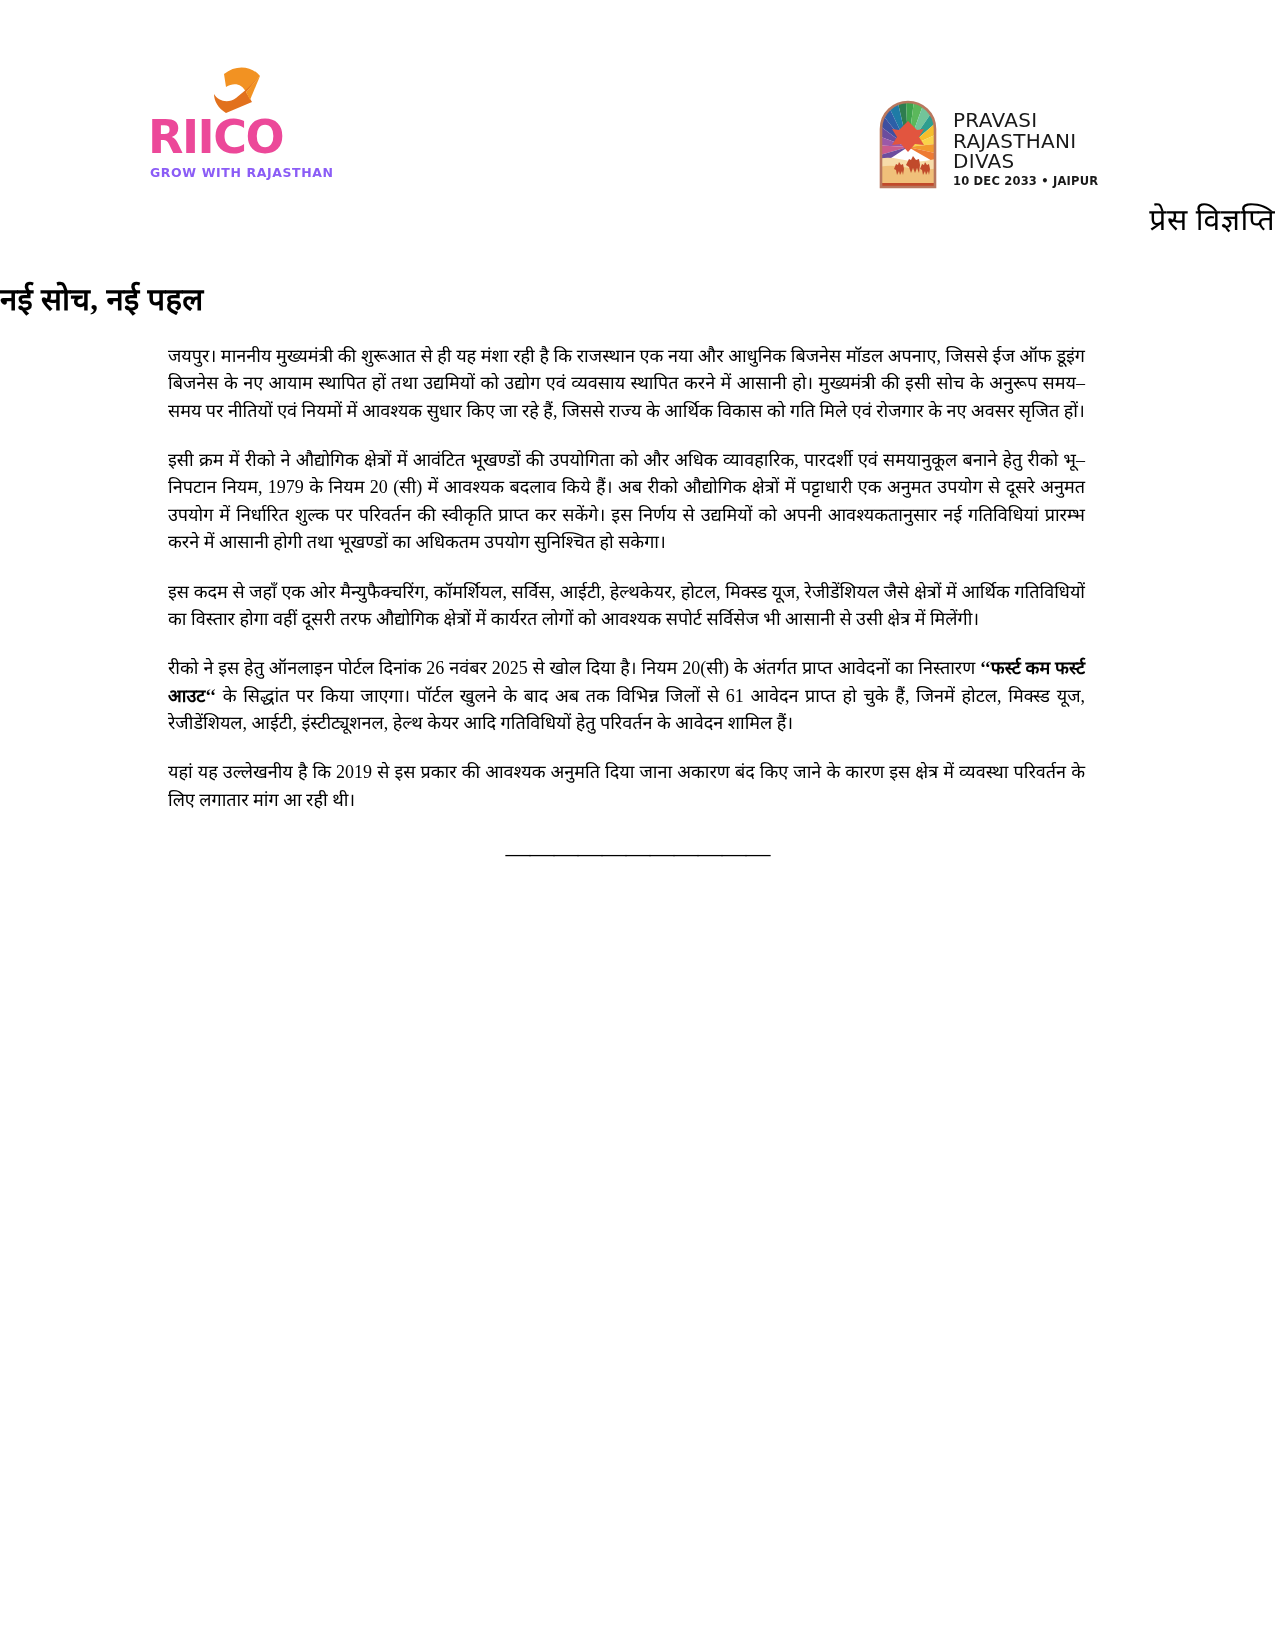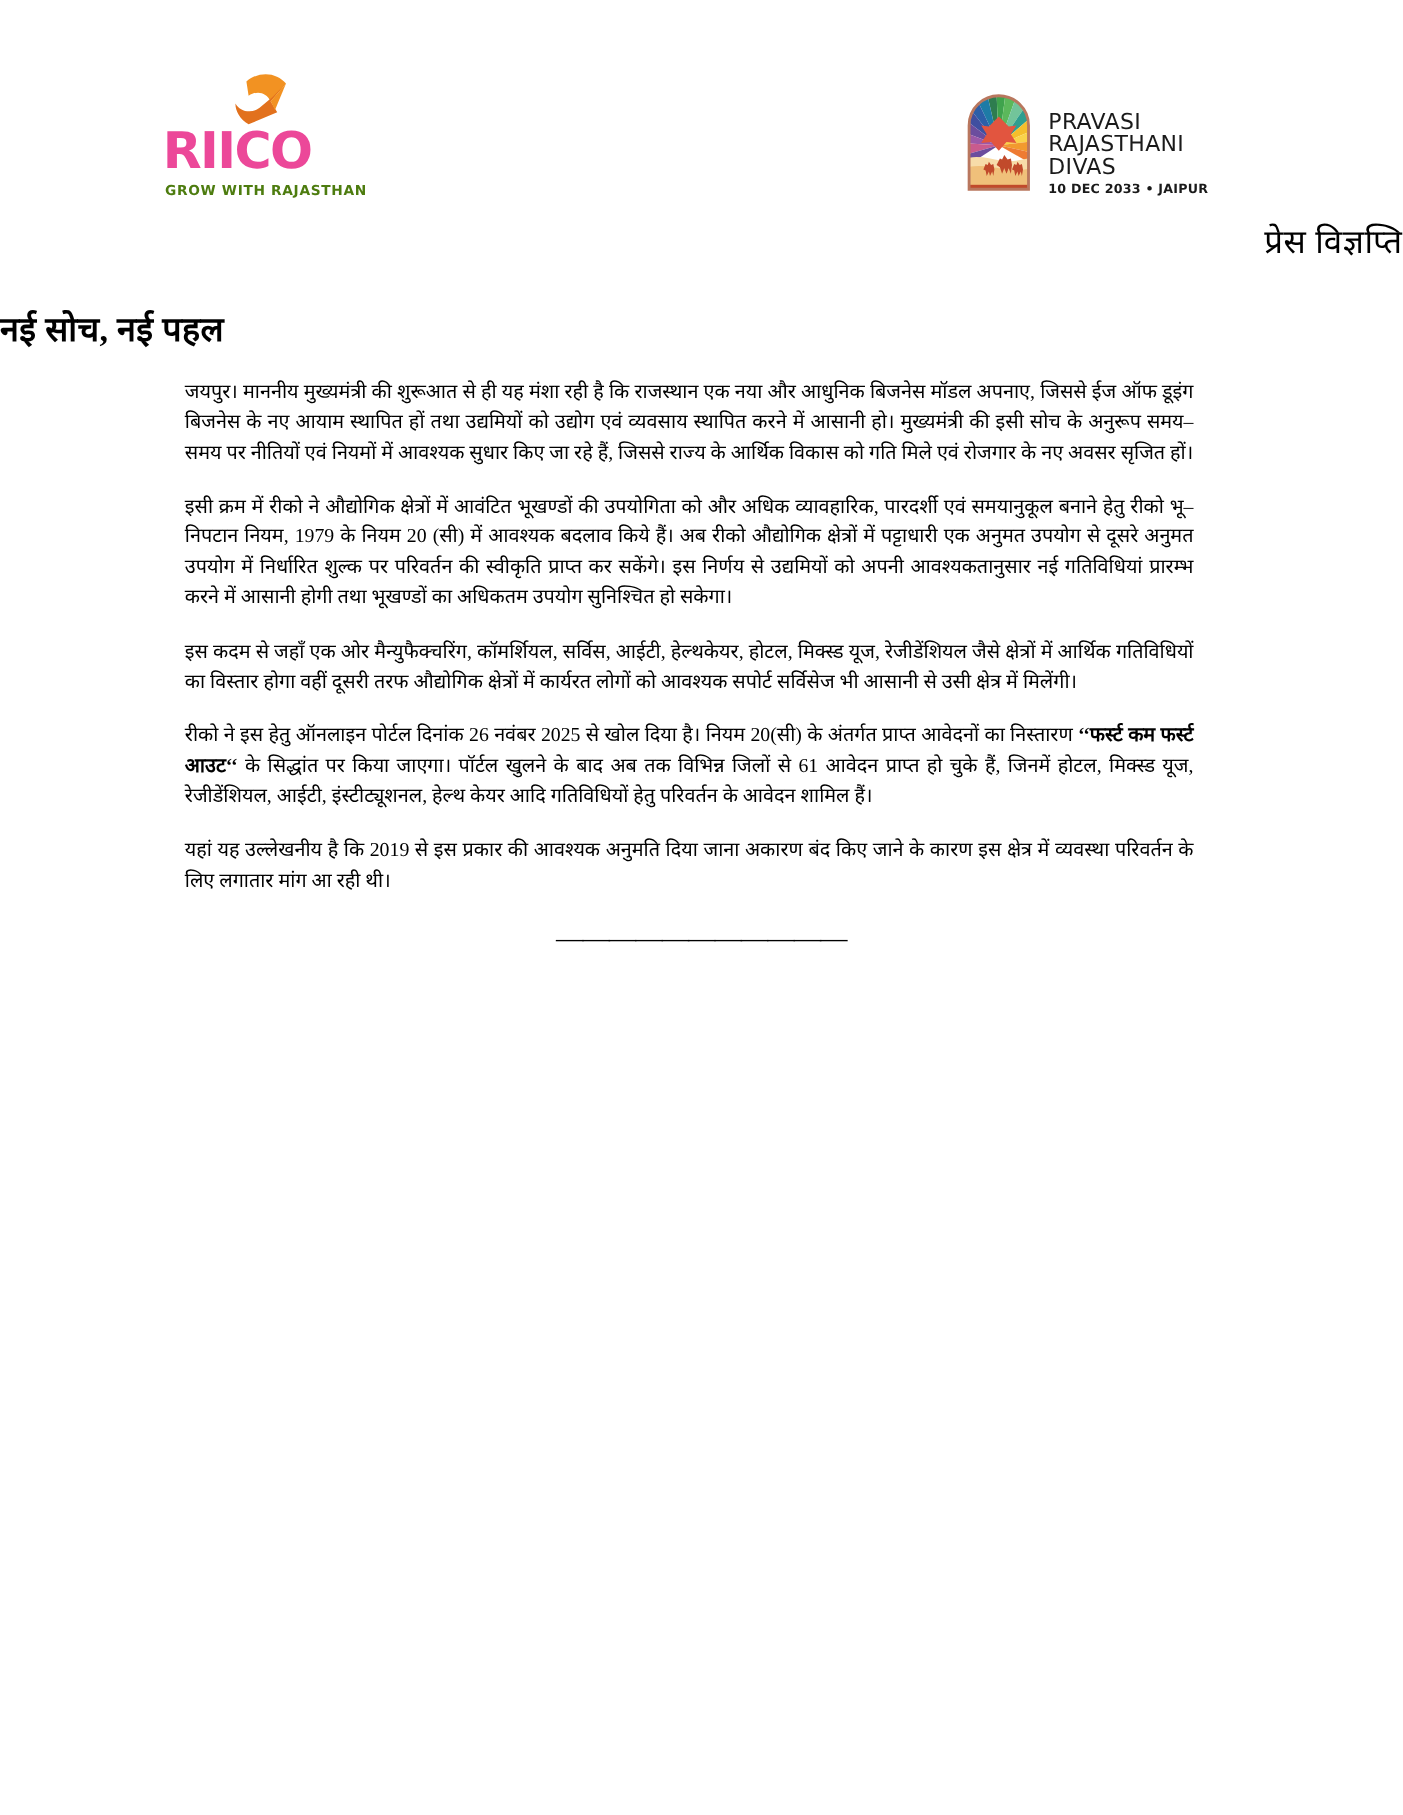--- a/index.html
+++ b/index.html
@@ -57,32 +57,32 @@
     line-height: 1;
   }
   .riico-tagline {
     position: absolute;
     left: 2px;
     top: 103px;
     font-family: "DejaVu Sans", sans-serif;
     font-weight: 700;
     font-size: 12.5px;
     letter-spacing: 0.6px;
-    color: #4d7c0f;
+    color: #8b5cf6;
     white-space: nowrap;
   }
 
   
   .prd-logo {
     position: absolute;
     left: 872px;
-    top: 78px;
+    top: 96px;
     height: 100px;
     display: flex;
-    align-items: flex-end;
+    align-items: center;
   }
   .prd-emblem {
     width: 72px;
     height: 94px;
     flex: 0 0 auto;
   }
   .prd-text {
     margin-left: 9px;
     padding-top: 6px;
     font-family: "DejaVu Sans", sans-serif;

